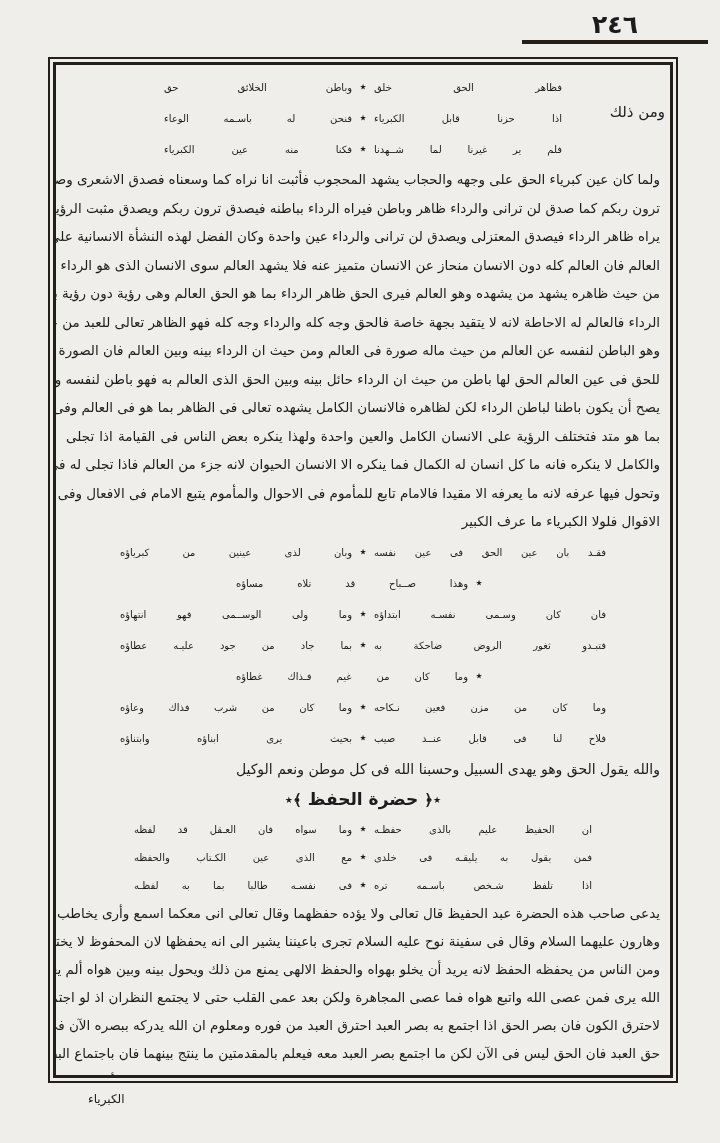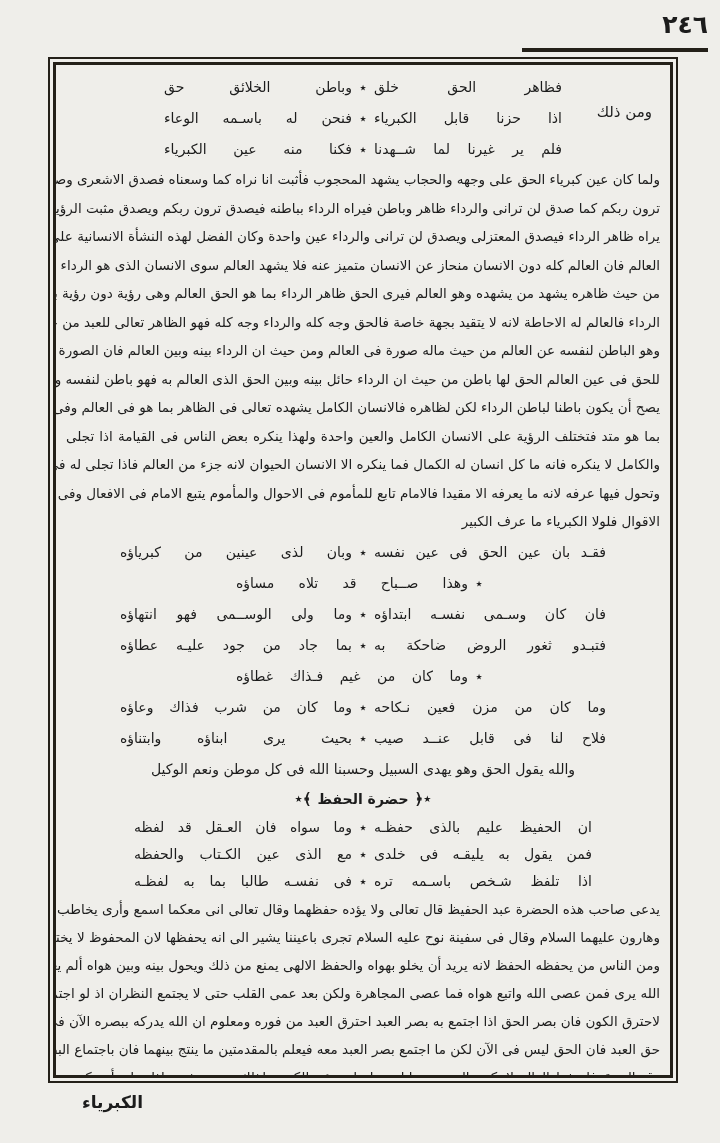--- a/index.html
+++ b/index.html
@@ -3,61 +3,61 @@
 <meta charset="utf-8">
 <style>
   html,body{margin:0;padding:0}
   body{
     width:720px;height:1143px;position:relative;overflow:hidden;
     background:#efeeea;color:#1c1c1c;
     font-family:"DejaVu Sans",sans-serif;direction:rtl;
   }
   
   .pagenum-wrap{
-    position:absolute;top:10px;right:12px;width:186px;
-    border-bottom:4px solid #242019;padding-bottom:9px;
+    position:absolute;top:10px;right:12px;width:186px;text-align:center;
+    border-bottom:4px solid #242019;padding-bottom:1px;
   }
   .pagenum{font-size:25px;font-weight:bold;letter-spacing:2px}
   
   .frame-outer{
     position:absolute;top:57px;left:48px;width:630px;height:1026px;
     border:2px solid #242019;box-sizing:border-box;padding:3px;background:transparent;
   }
   .frame-inner{
     border:3px solid #242019;height:100%;box-sizing:border-box;
     padding:7px 10px 0 10px;position:relative;overflow:hidden;
   }
-  .margin-note{position:absolute;top:38px;right:18px;font-size:15px;white-space:nowrap}
+  .margin-note{position:absolute;top:38px;right:5px;font-size:15px;white-space:nowrap}
   
   .poem{margin:0 auto}
   .verse{display:flex;justify-content:center;align-items:baseline}
   .star{flex:0 0 22px;text-align:center;font-weight:bold;font-size:13px}
-  .hemi{text-align:justify;text-align-last:justify;font-size:14px}
+  .hemi{text-align:justify;text-align-last:justify;font-size:10px}
   .poem1{width:410px}
   .poem1 .verse{line-height:30px}
   .poem1 .hemi{flex:0 0 188px}
   .poem2{width:500px;margin-top:1px}
   .poem2 .verse{line-height:30px}
   .poem2 .hemi{flex:0 0 232px}
   .poem3{width:470px}
   .poem3 .verse{line-height:27px}
   .poem3 .hemi{flex:0 0 218px}
   
   .pline{
     font-size:13.5px;line-height:28.5px;
     text-align:justify;text-align-last:justify;white-space:nowrap;
   }
   .para2 .pline{line-height:28px}
   .para1 .pline:last-child{text-align-last:right;white-space:normal}
-  .closing{ text-align:center;font-size:14px;line-height:30px }
+  .closing{ font-size:14px;line-height:30px }
   .heading-row{display:flex;justify-content:center;align-items:baseline;line-height:30px;gap:6px}
-  .heading-title{font-size:14px;font-weight:bold}
+  .heading-title{font-size:17px;font-weight:bold}
   .heading-decor{font-size:15px;font-weight:bold}
   .catchword{
-    position:absolute;top:1092px;left:82px;font-size:17px;font-weight:bold;
+    position:absolute;top:1092px;left:88px;font-size:12px;font-weight:normal;
   }
 </style>
 </head>
 <body>
 
 <div class="pagenum-wrap">
   <span class="pagenum">٢٤٦</span>
 </div>
 
 <div class="frame-outer">

